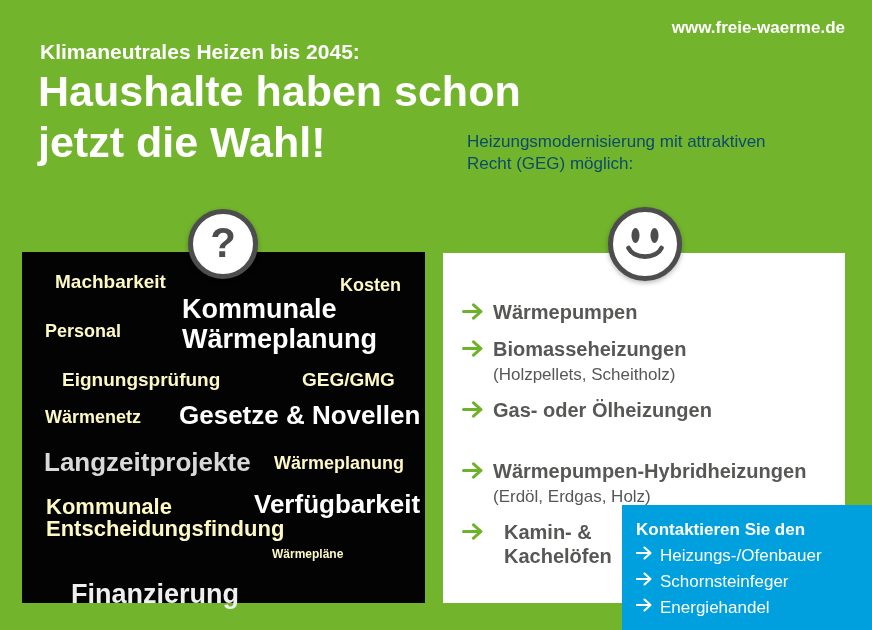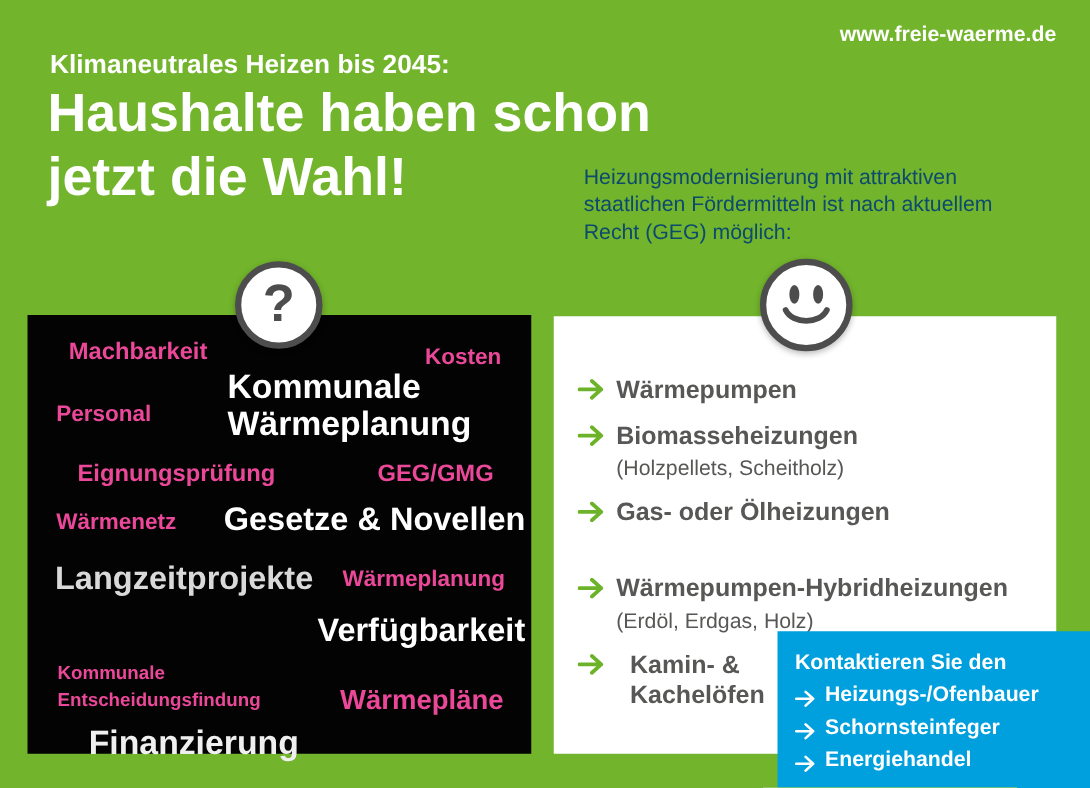--- a/index.html
+++ b/index.html
@@ -21,71 +21,70 @@
 
   
   .badge{position:absolute;background:#ffffff;border:5px solid #4d4d4d;border-radius:50%;
          display:flex;align-items:center;justify-content:center;z-index:5;
          box-shadow:0 2px 5px rgba(0,0,0,.28);}
   .badge.q{left:188px;top:209px;width:60px;height:60px;}
   .badge.q .glyph{font-size:42px;font-weight:600;color:#4d4d4d;margin-top:-3px;}
   .badge.s{left:608px;top:207px;width:64px;height:64px;}
 
   
-  .w{position:absolute;color:#ec4899;font-weight:600;white-space:nowrap;line-height:1.08;}
+  .w{position:absolute;color:#fef9c3;font-weight:600;white-space:nowrap;line-height:1.08;}
   .w2,.w7,.w11{color:#ffffff;font-weight:700;}
   .w8{color:#d9d9d9;font-weight:700;}
   .w13{color:#efefef;font-weight:700;margin-top:24px;}
   .w0{left:33px;top:20px;font-size:19px;}
   .w1{left:318px;top:24px;font-size:18px;}
   .w2{left:160px;top:42px;font-size:27px;line-height:30px;white-space:normal;width:215px;}
   .w3{left:23px;top:70px;font-size:18px;}
   .w4{left:40px;top:118px;font-size:19px;}
   .w5{left:280px;top:118px;font-size:19px;}
   .w6{left:23px;top:156px;font-size:18px;}
   .w7{left:157px;top:149px;font-size:26px;}
   .w8{left:22px;top:196px;font-size:26px;}
   .w9{left:252px;top:202px;font-size:18px;}
-  .w10{left:24px;top:244px;font-size:15px;line-height:22px;white-space:normal;width:215px;margin-top:32px;}
+  .w10{left:24px;top:244px;font-size:22px;line-height:22px;white-space:normal;width:215px;}
   .w11{left:232px;top:238px;font-size:26px;}
-  .w12{left:250px;top:296px;font-size:22px;}
+  .w12{left:250px;top:296px;font-size:12px;}
   .w13{left:49px;top:304px;font-size:27px;}
 
   
   .opt{position:absolute;left:19px;display:flex;gap:9px;align-items:flex-start;margin-top:15px;}
   .o0{top:32px;}.o1{top:69px;}.o2{top:130px;}.o3{top:191px;}.o4{top:252px;gap:20px;}
   .opt .arr{flex:0 0 auto;margin-top:3px;}
   .opt-label{display:block;font-size:20px;font-weight:700;color:#575756;line-height:24px;}
   .opt-note{display:block;font-size:17px;color:#575756;margin-top:4px;}
   .o4 .opt-label{width:132px;white-space:normal;}
 
   
   .contact{position:absolute;left:622px;top:505px;width:250px;height:125px;background:#009fdd;
            box-sizing:border-box;padding:15px 6px 0 14px;color:#ffffff;z-index:6;}
   .c-title{font-size:17px;font-weight:700;margin-bottom:5px;}
-  .c-item{display:flex;gap:7px;align-items:flex-end;margin-top:6px;font-size:17px;font-weight:700;}
+  .c-item{display:flex;gap:7px;align-items:flex-start;margin-top:6px;font-size:17px;font-weight:400;}
   .c-item .arr{flex:0 0 auto;}
 </style>
 </head>
 <body>
 
 <div class="poster">
 
   <a class="site" href="#">www.freie-waerme.de</a>
 
   <div class="kicker">Klimaneutrales Heizen bis 2045:</div>
 
   <h1 class="title">
     <span>Haushalte haben schon</span>
     <span>jetzt die Wahl!</span>
   </h1>
 
   <div class="intro">
     <span>Heizungsmodernisierung mit attraktiven</span>
-    <span>staatlichen Fördermitteln ist nach aktuellem</span>
     <span>Recht (GEG) möglich:</span>
   </div>
 
   <div class="panel black">
     <span class="w w0">Machbarkeit</span>
     <span class="w w1">Kosten</span>
     <span class="w w2">Kommunale Wärmeplanung</span>
     <span class="w w3">Personal</span>
     <span class="w w4">Eignungsprüfung</span>
     <span class="w w5">GEG/GMG</span>

